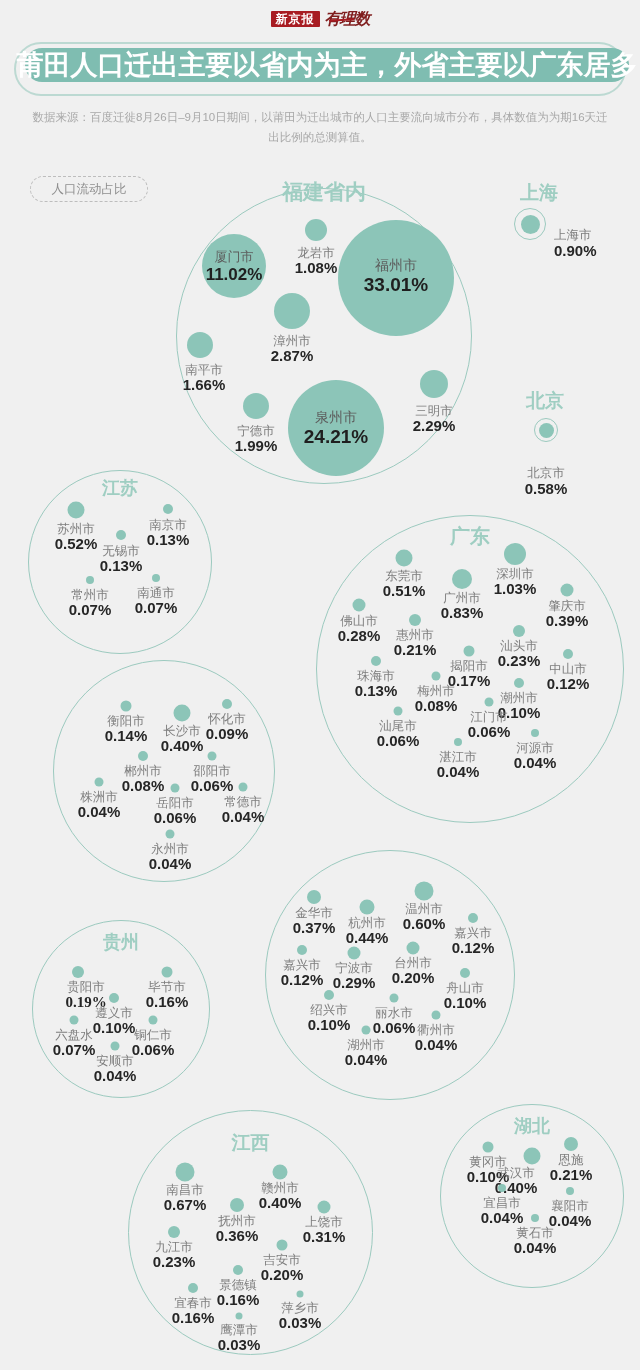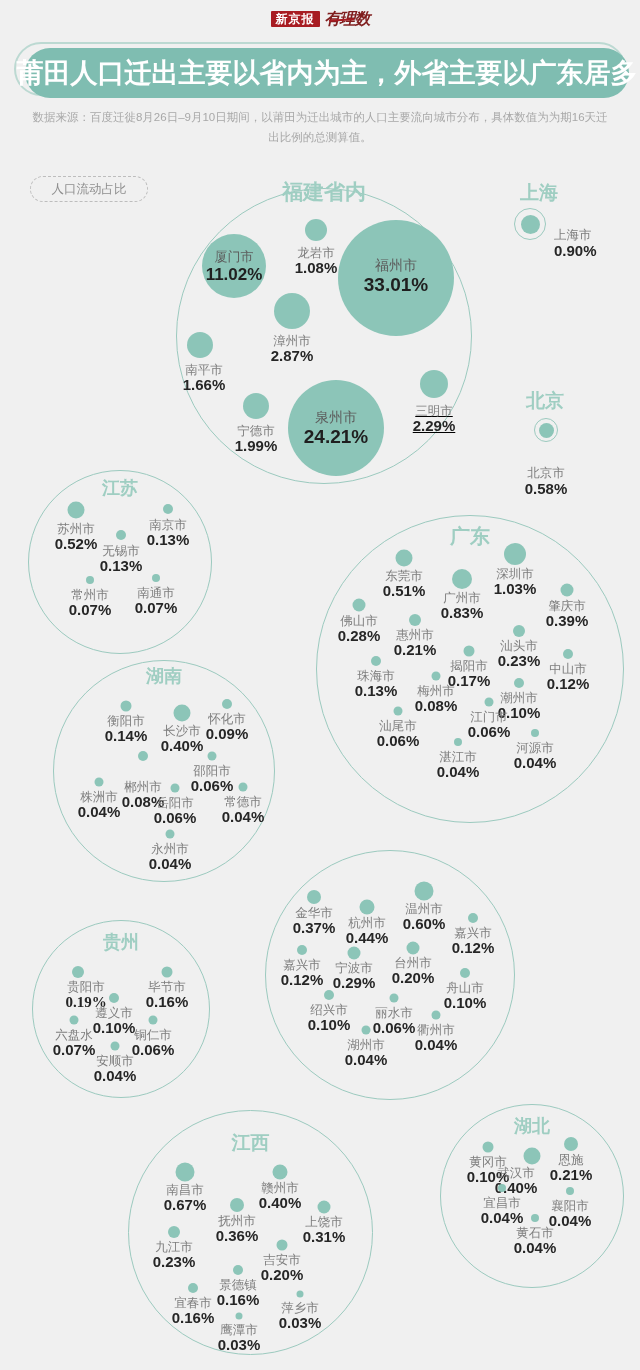--- a/index.html
+++ b/index.html
@@ -19,21 +19,21 @@
     padding:2px 5px;letter-spacing:1px;line-height:1;border-radius:1px;}
   .logo-hand{color:#7f1d1d;font-size:16px;font-weight:bold;font-style:italic;
     font-family:"DejaVu Serif",serif;letter-spacing:-1px;line-height:1;
     position:relative;}
   .logo-hand::after{content:"";position:absolute;left:4px;right:16px;top:52%;
     height:2px;background:#a81c22;transform:rotate(-4deg);}
 
   
   .title-outline{position:absolute;left:14px;top:42px;width:612px;height:54px;
     border:2px solid #bcd9d2;border-radius:27px;box-sizing:border-box;}
-  .title-bar{position:absolute;left:25px;top:48px;width:604px;height:50px;
+  .title-bar{position:absolute;left:25px;top:48px;width:604px;height:34px;
     background:#7fbdb1;border-radius:25px;display:flex;align-items:center;
     justify-content:center;box-sizing:border-box;}
   .title-bar span{color:#ffffff;font-size:27px;font-weight:bold;letter-spacing:0px;
     white-space:nowrap;}
 
   
   .source{position:absolute;left:30px;top:108px;width:580px;
     text-align:center;color:#a8a8a8;font-size:11.5px;line-height:1.7;}
 
   
@@ -126,21 +126,21 @@
     <div class="node">
       <div class="dot" style="left:116px;top:123px;width:36px;height:36px;"></div>
       <div class="lbl" style="left:116px;top:146px;">
         <span class="city">漳州市</span>
         <span class="val">2.87%</span>
       </div>
     </div>
 
     <div class="node">
       <div class="dot" style="left:258px;top:196px;width:28px;height:28px;"></div>
-      <div class="lbl" style="left:258px;top:216px;text-decoration:underline;">
+      <div class="lbl" style="left:258px;top:216px;">
         <span class="city">三明市</span>
         <span class="val">2.29%</span>
       </div>
     </div>
 
     <div class="node">
       <div class="dot" style="left:80px;top:218px;width:26px;height:26px;"></div>
       <div class="lbl" style="left:80px;top:236px;">
         <span class="city">宁德市</span>
         <span class="val">1.99%</span>
@@ -340,21 +340,20 @@
       <div class="dot" style="left:219px;top:218px;width:8px;height:8px;"></div>
       <div class="lbl" style="left:219px;top:226px;">
         <span class="city">河源市</span>
         <span class="val">0.04%</span>
       </div>
     </div>
   </div>
 
   <div class="group" style="left:53px;top:660px;width:222px;height:222px;">
     <div class="group-ring"></div>
-    <div class="group-title" style="left:0;top:4px;width:222px;font-size:18px;">湖南</div>
 
     <div class="node">
       <div class="dot" style="left:73px;top:46px;width:11px;height:11px;"></div>
       <div class="lbl" style="left:73px;top:54px;">
         <span class="city">衡阳市</span>
         <span class="val">0.14%</span>
       </div>
     </div>
     <div class="node">
       <div class="dot" style="left:129px;top:53px;width:17px;height:17px;"></div>
@@ -365,21 +364,21 @@
     </div>
     <div class="node">
       <div class="dot" style="left:174px;top:44px;width:10px;height:10px;"></div>
       <div class="lbl" style="left:174px;top:52px;">
         <span class="city">怀化市</span>
         <span class="val">0.09%</span>
       </div>
     </div>
     <div class="node">
       <div class="dot" style="left:90px;top:96px;width:10px;height:10px;"></div>
-      <div class="lbl" style="left:90px;top:104px;margin-top:16px;">
+      <div class="lbl" style="left:90px;top:104px;">
         <span class="city">郴州市</span>
         <span class="val">0.08%</span>
       </div>
     </div>
     <div class="node">
       <div class="dot" style="left:159px;top:96px;width:9px;height:9px;"></div>
       <div class="lbl" style="left:159px;top:104px;">
         <span class="city">邵阳市</span>
         <span class="val">0.06%</span>
       </div>

